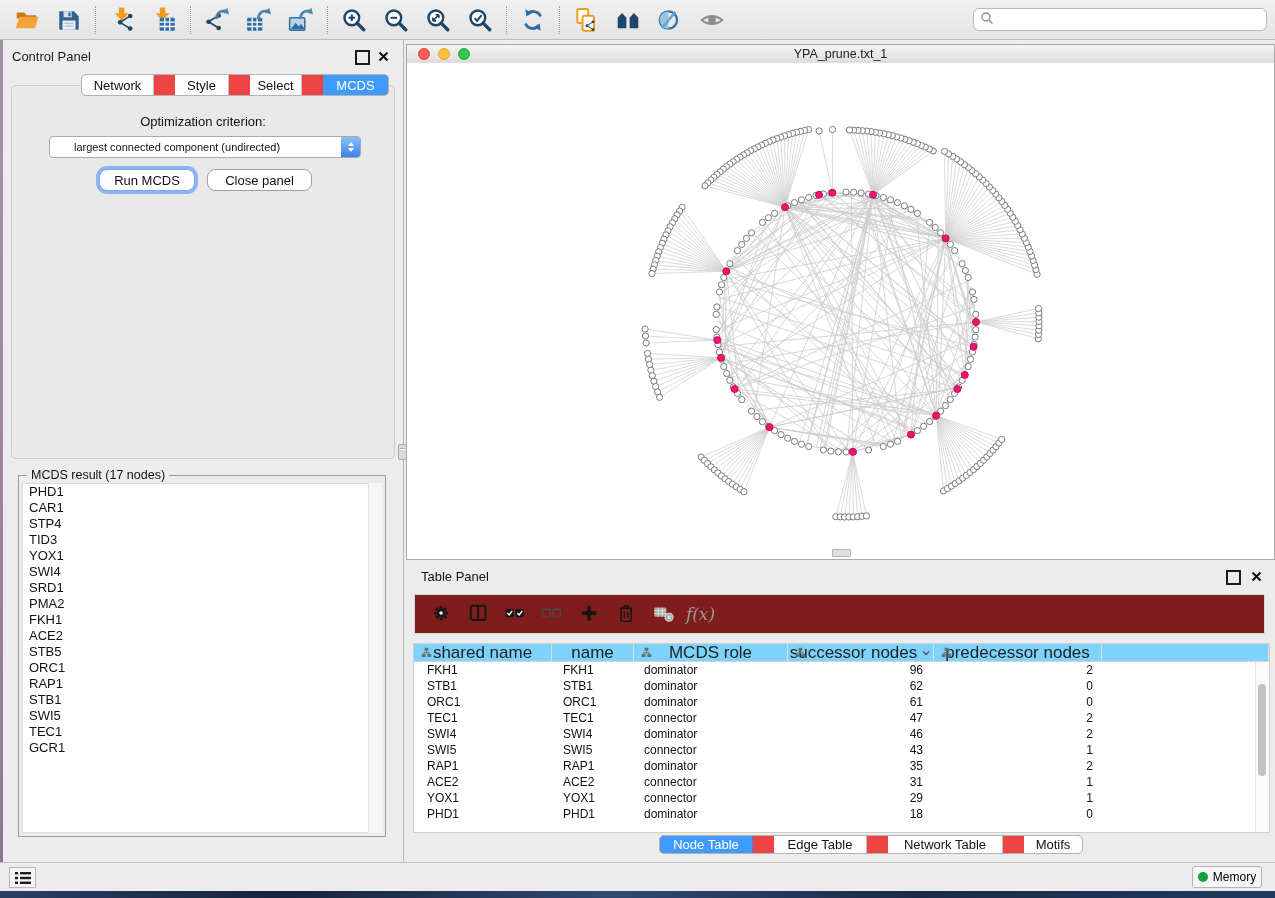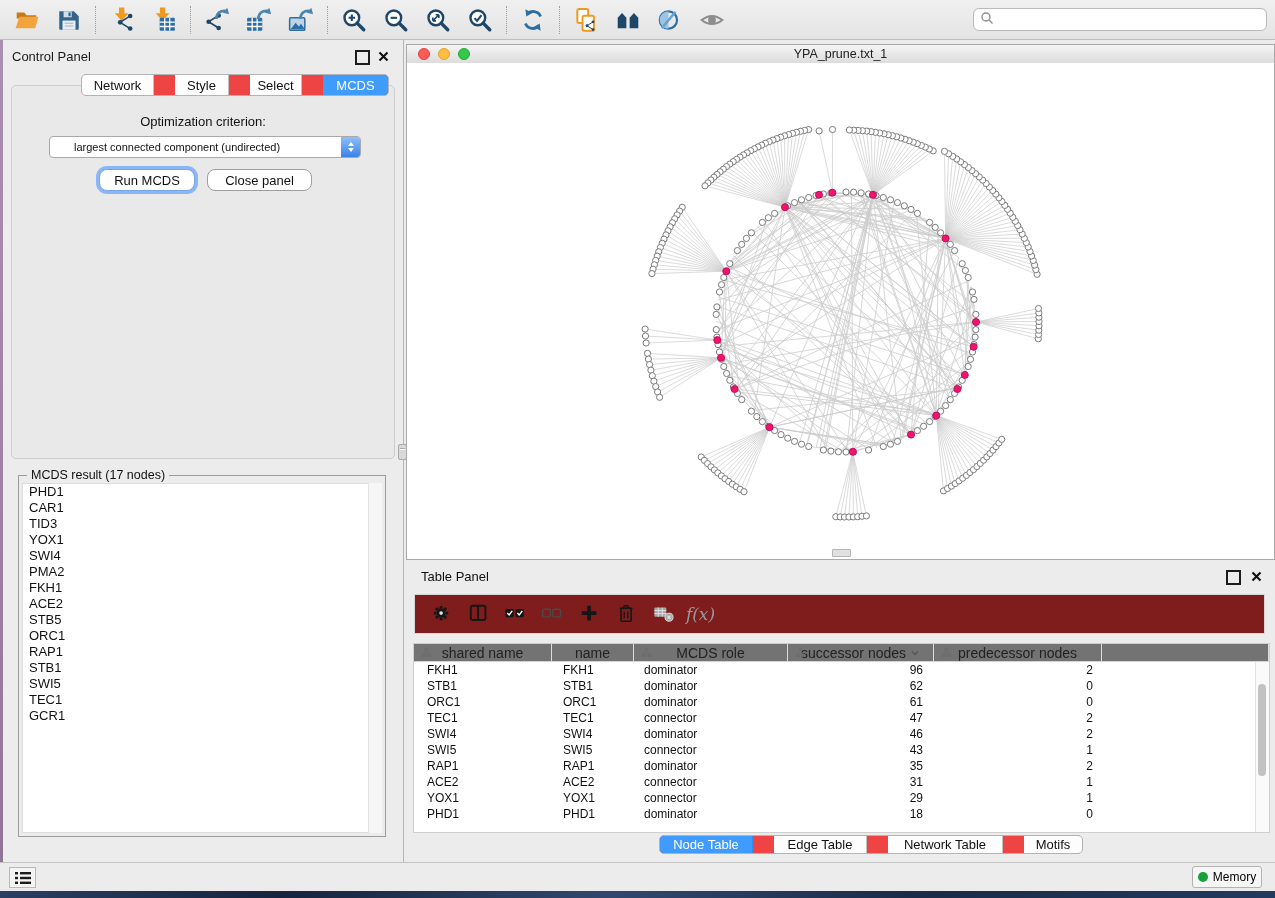--- a/index.html
+++ b/index.html
@@ -70,22 +70,22 @@
   
   .table-panel{position:absolute;left:406px;top:562px;width:869px;height:296px;background:#ececec;}
   .tp-title{position:absolute;left:15px;top:7px;font-size:13px;}
   .tp-float{right:34px;top:8px;} .tp-close{right:12px;top:8px;}
   .tp-toolbar{position:absolute;left:8px;top:32px;width:851px;height:40px;background:#7f1d1d;
     border:1px solid #d6d6d6;box-sizing:border-box;display:flex;align-items:center;padding-left:8px;}
   .tp-btn{width:37px;height:34px;display:flex;align-items:center;justify-content:center;background:none;border:none;padding:0;}
   .fx-label{font-family:"DejaVu Serif",serif;font-style:italic;font-size:17px;color:#9a9a9a;}
   .tp-table{position:absolute;left:7px;top:81px;width:857px;height:190px;background:#fff;border:1px solid #cfcfcf;box-sizing:border-box;overflow:hidden;}
   .th-row{display:flex;height:18px;background:#f4f4f4;border-bottom:1px solid #d4d4d4;box-sizing:border-box;}
-  .th{display:flex;align-items:center;justify-content:center;gap:4px;font-size:14px;color:#222;
-    border-right:1px solid #dcdcdc;box-sizing:border-box;position:relative;background:#737373;}
+  .th{display:flex;align-items:center;justify-content:center;gap:4px;font-size:17px;color:#222;
+    border-right:1px solid #dcdcdc;box-sizing:border-box;position:relative;background:#7dd3fc;}
   .th .ticon{position:absolute;left:7px;top:3px;}
   .tr{display:flex;height:16px;}
   .td{font-size:12px;line-height:16px;box-sizing:border-box;white-space:nowrap;overflow:hidden;}
   .td.l{padding-left:13px;text-align:left;} .td.l2{padding-left:11px;} .td.l3{padding-left:10px;}
   .td.r{text-align:right;}
   .tp-scroll{position:absolute;right:0;top:18px;bottom:0;width:13px;background:#fafafa;border-left:1px solid #e2e2e2;}
   .tp-thumb{position:absolute;left:2px;top:22px;width:8px;height:92px;background:#c2c2c2;border-radius:4px;}
   .tp-tabs{position:absolute;left:253px;top:273px;height:19px;}
   
   .status-bar{position:absolute;left:0;top:862px;width:1275px;height:29px;background:#ececec;border-top:1px solid #c2c2c2;box-sizing:border-box;}
@@ -282,23 +282,25 @@
       </div>
       <button class="cp-btn run-btn">Run MCDS</button>
       <button class="cp-btn closepanel-btn">Close panel</button>
     </div>
 
     <div class="result-fieldset">
       <span class="result-legend">MCDS result (17 nodes)</span>
       <div class="result-list" id="mcds-list">
           <div class="li">PHD1</div>
           <div class="li">CAR1</div>
+          <div class="li">STP4</div>
           <div class="li">TID3</div>
           <div class="li">YOX1</div>
           <div class="li">SWI4</div>
+          <div class="li">SRD1</div>
           <div class="li">PMA2</div>
           <div class="li">FKH1</div>
           <div class="li">ACE2</div>
           <div class="li">STB5</div>
           <div class="li">ORC1</div>
           <div class="li">RAP1</div>
           <div class="li">STB1</div>
           <div class="li">SWI5</div>
           <div class="li">TEC1</div>
           <div class="li">GCR1</div>

